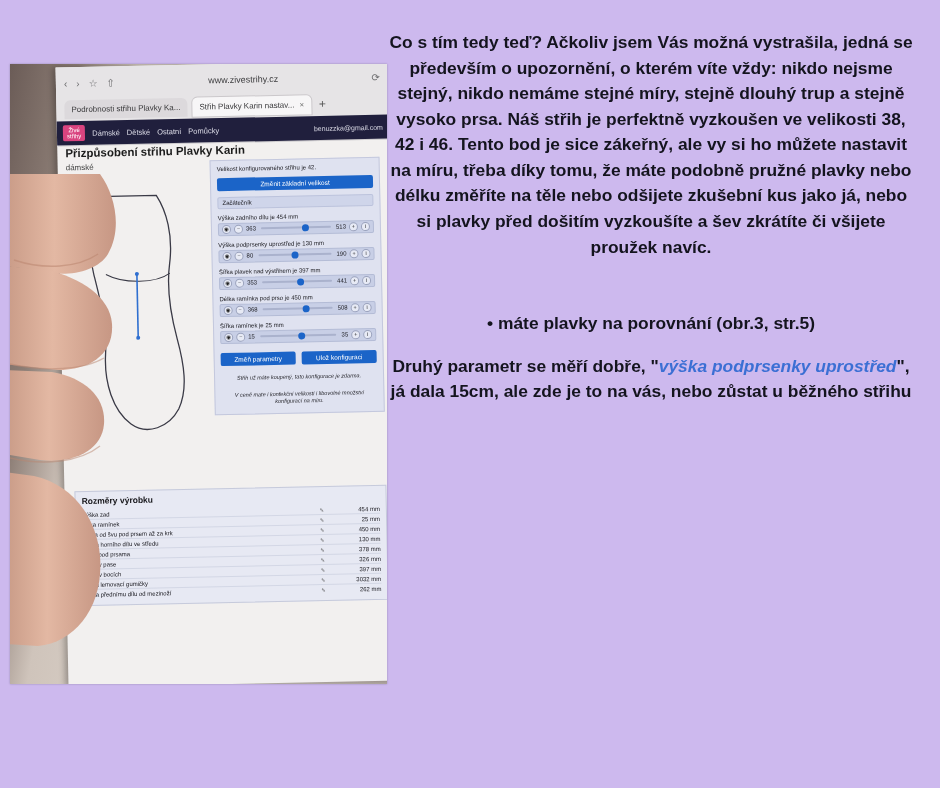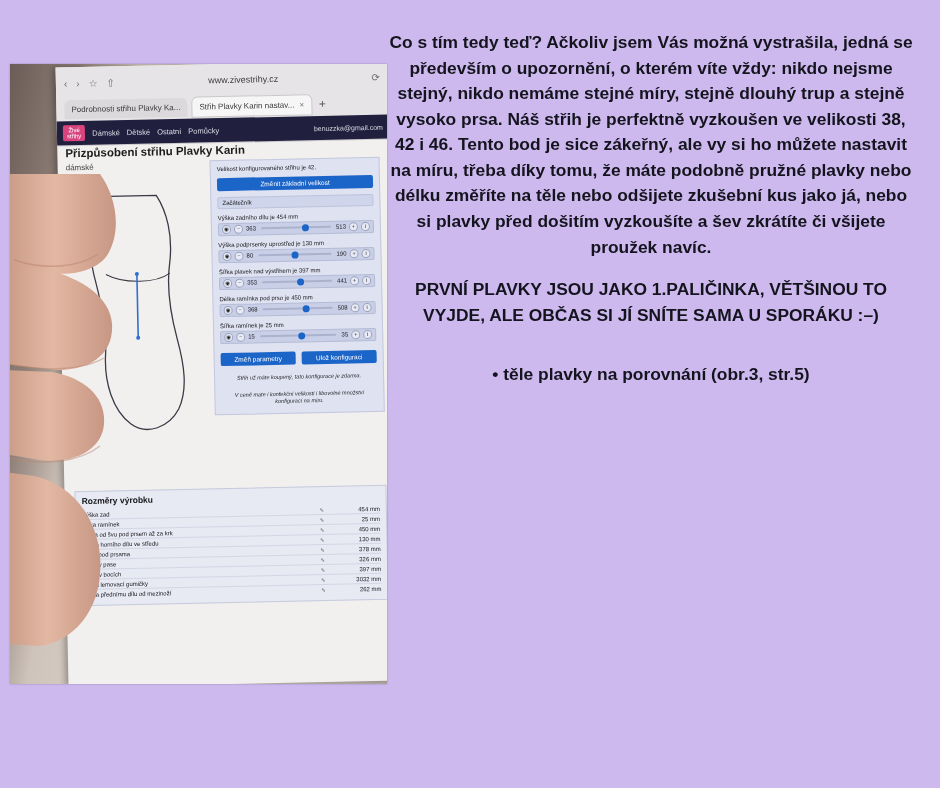--- a/index.html
+++ b/index.html
@@ -504,20 +504,22 @@
         <path d="M10 86 C40 96 74 94 94 80" stroke="#b9856f" stroke-width="1.4" fill="none" opacity=".55"></path>
         <path d="M6 190 C40 198 80 196 100 184" stroke="#b9856f" stroke-width="1.4" fill="none" opacity=".5"></path>
         <path d="M6 284 C40 292 76 288 96 272" stroke="#b9856f" stroke-width="1.4" fill="none" opacity=".5"></path>
       </svg>
     </div>
   </div>
 
   <div class="textcol">
     <p>Co s tím tedy teď? Ačkoliv jsem Vás možná vystrašila, jedná se především o upozornění, o kterém víte vždy: nikdo nejsme stejný, nikdo nemáme stejné míry, stejně dlouhý trup a stejně vysoko prsa. Náš střih je perfektně vyzkoušen ve velikosti 38, 42 i 46. Tento bod je sice zákeřný, ale vy si ho můžete nastavit na míru, třeba díky tomu, že máte podobně pružné plavky nebo délku změříte na těle nebo odšijete zkušební kus jako já, nebo si plavky před došitím vyzkoušíte a šev zkrátíte či všijete proužek navíc.</p>
     <div class="gap"></div>
-    <p>PRVNÍ PLAVKY JSOU JAKO 1.PALIČINKA, VĚTŠINOU TO VYJDE, ALE OBČAS SI JÍ SNÍTE SAMA U SPORÁKU :–)</p>
     <div class="gap"></div>
     <div class="gap"></div>
-    <p>• těle plavky na porovnání (obr.3, str.5)</p>
+    <p>• máte plavky na porovnání (obr.3, str.5)</p>
     <div class="gap"></div>
+    <p>
+      <span>Druhý parametr se měří dobře, "</span><span class="accent-i">výška podprsenky uprostřed</span><span>", já dala 15cm, ale zde je to na vás, nebo zůstat u běžného střihu</span>
+    </p>
   </div>
 
 </div>
 
 </body></html>

